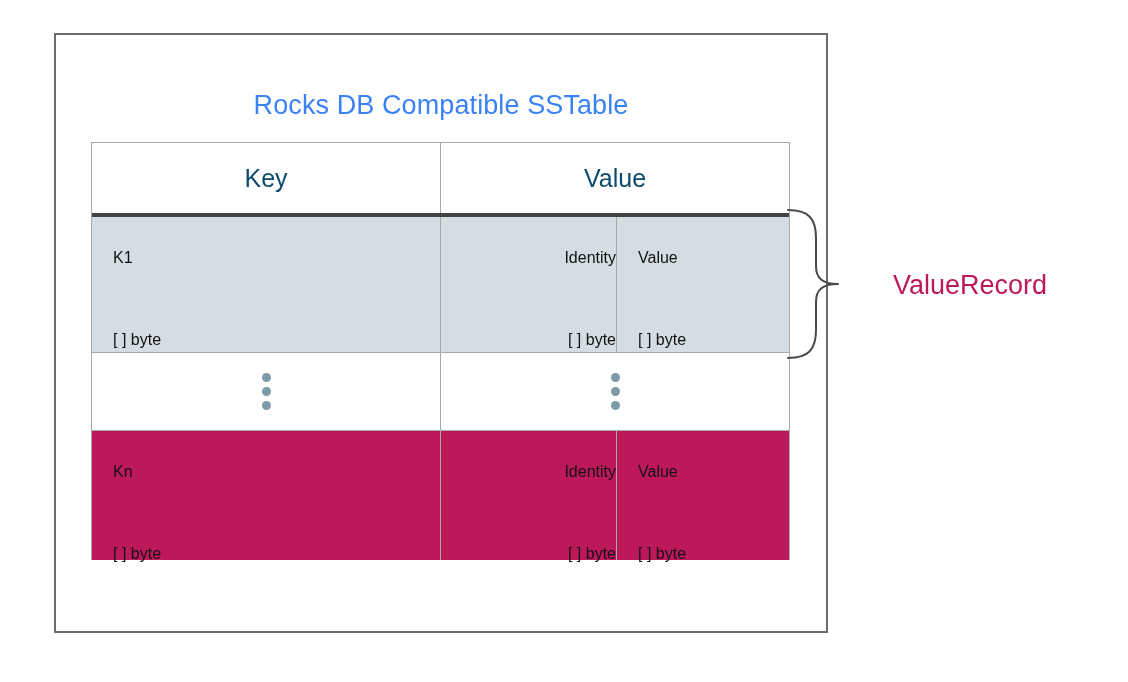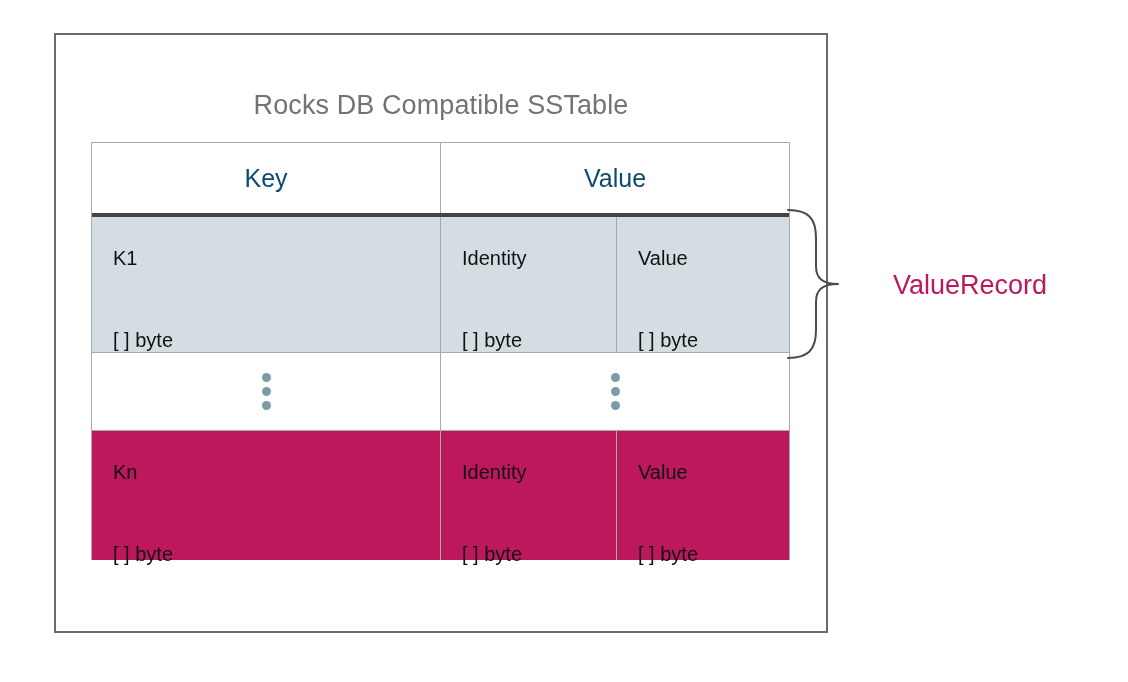--- a/index.html
+++ b/index.html
@@ -31,21 +31,21 @@
   
   #diagram-title {
     position: absolute;
     left: 54px;
     top: 88px;
     width: 774px;
     text-align: center;
     font-size: 27px;
     line-height: 34px;
     letter-spacing: 0.1px;
-    color: #737373;
+    color: #3b82f6;
     white-space: nowrap;
   }
 
   
   #sstable {
     position: absolute;
     left: 91px;
     top: 142px;
     width: 699px;
     height: 418px;
@@ -78,30 +78,30 @@
 
   
   .cell {
     position: absolute;
     top: 0;
     height: 100%;
     box-sizing: border-box;
   }
   .cell-key      { left: 0px;   width: 348px; }
   .cell-value    { left: 348px; width: 349px; }
-  .cell-identity { left: 348px; width: 176px; }
+  .cell-identity { left: 348px; width: 176px; text-align: right; }
   .cell-val2     { left: 524px; width: 173px; }
 
   .vline-main     { border-left: 1px solid #a9a9a9; }
   .vline-sub      { border-left: 1px solid #a9a9a9; }
 
   
   .data-cell {
     padding: 22px 0 0 21px;
-    font-size: 20px;
+    font-size: 16px;
     line-height: 38px;
     color: #111111;
   }
   .data-cell .line2 { display: block; margin-top: 44px; }
 
   
   #row-k1 {
     top: 74px;
     height: 136px;
     background: #d4dde1;

